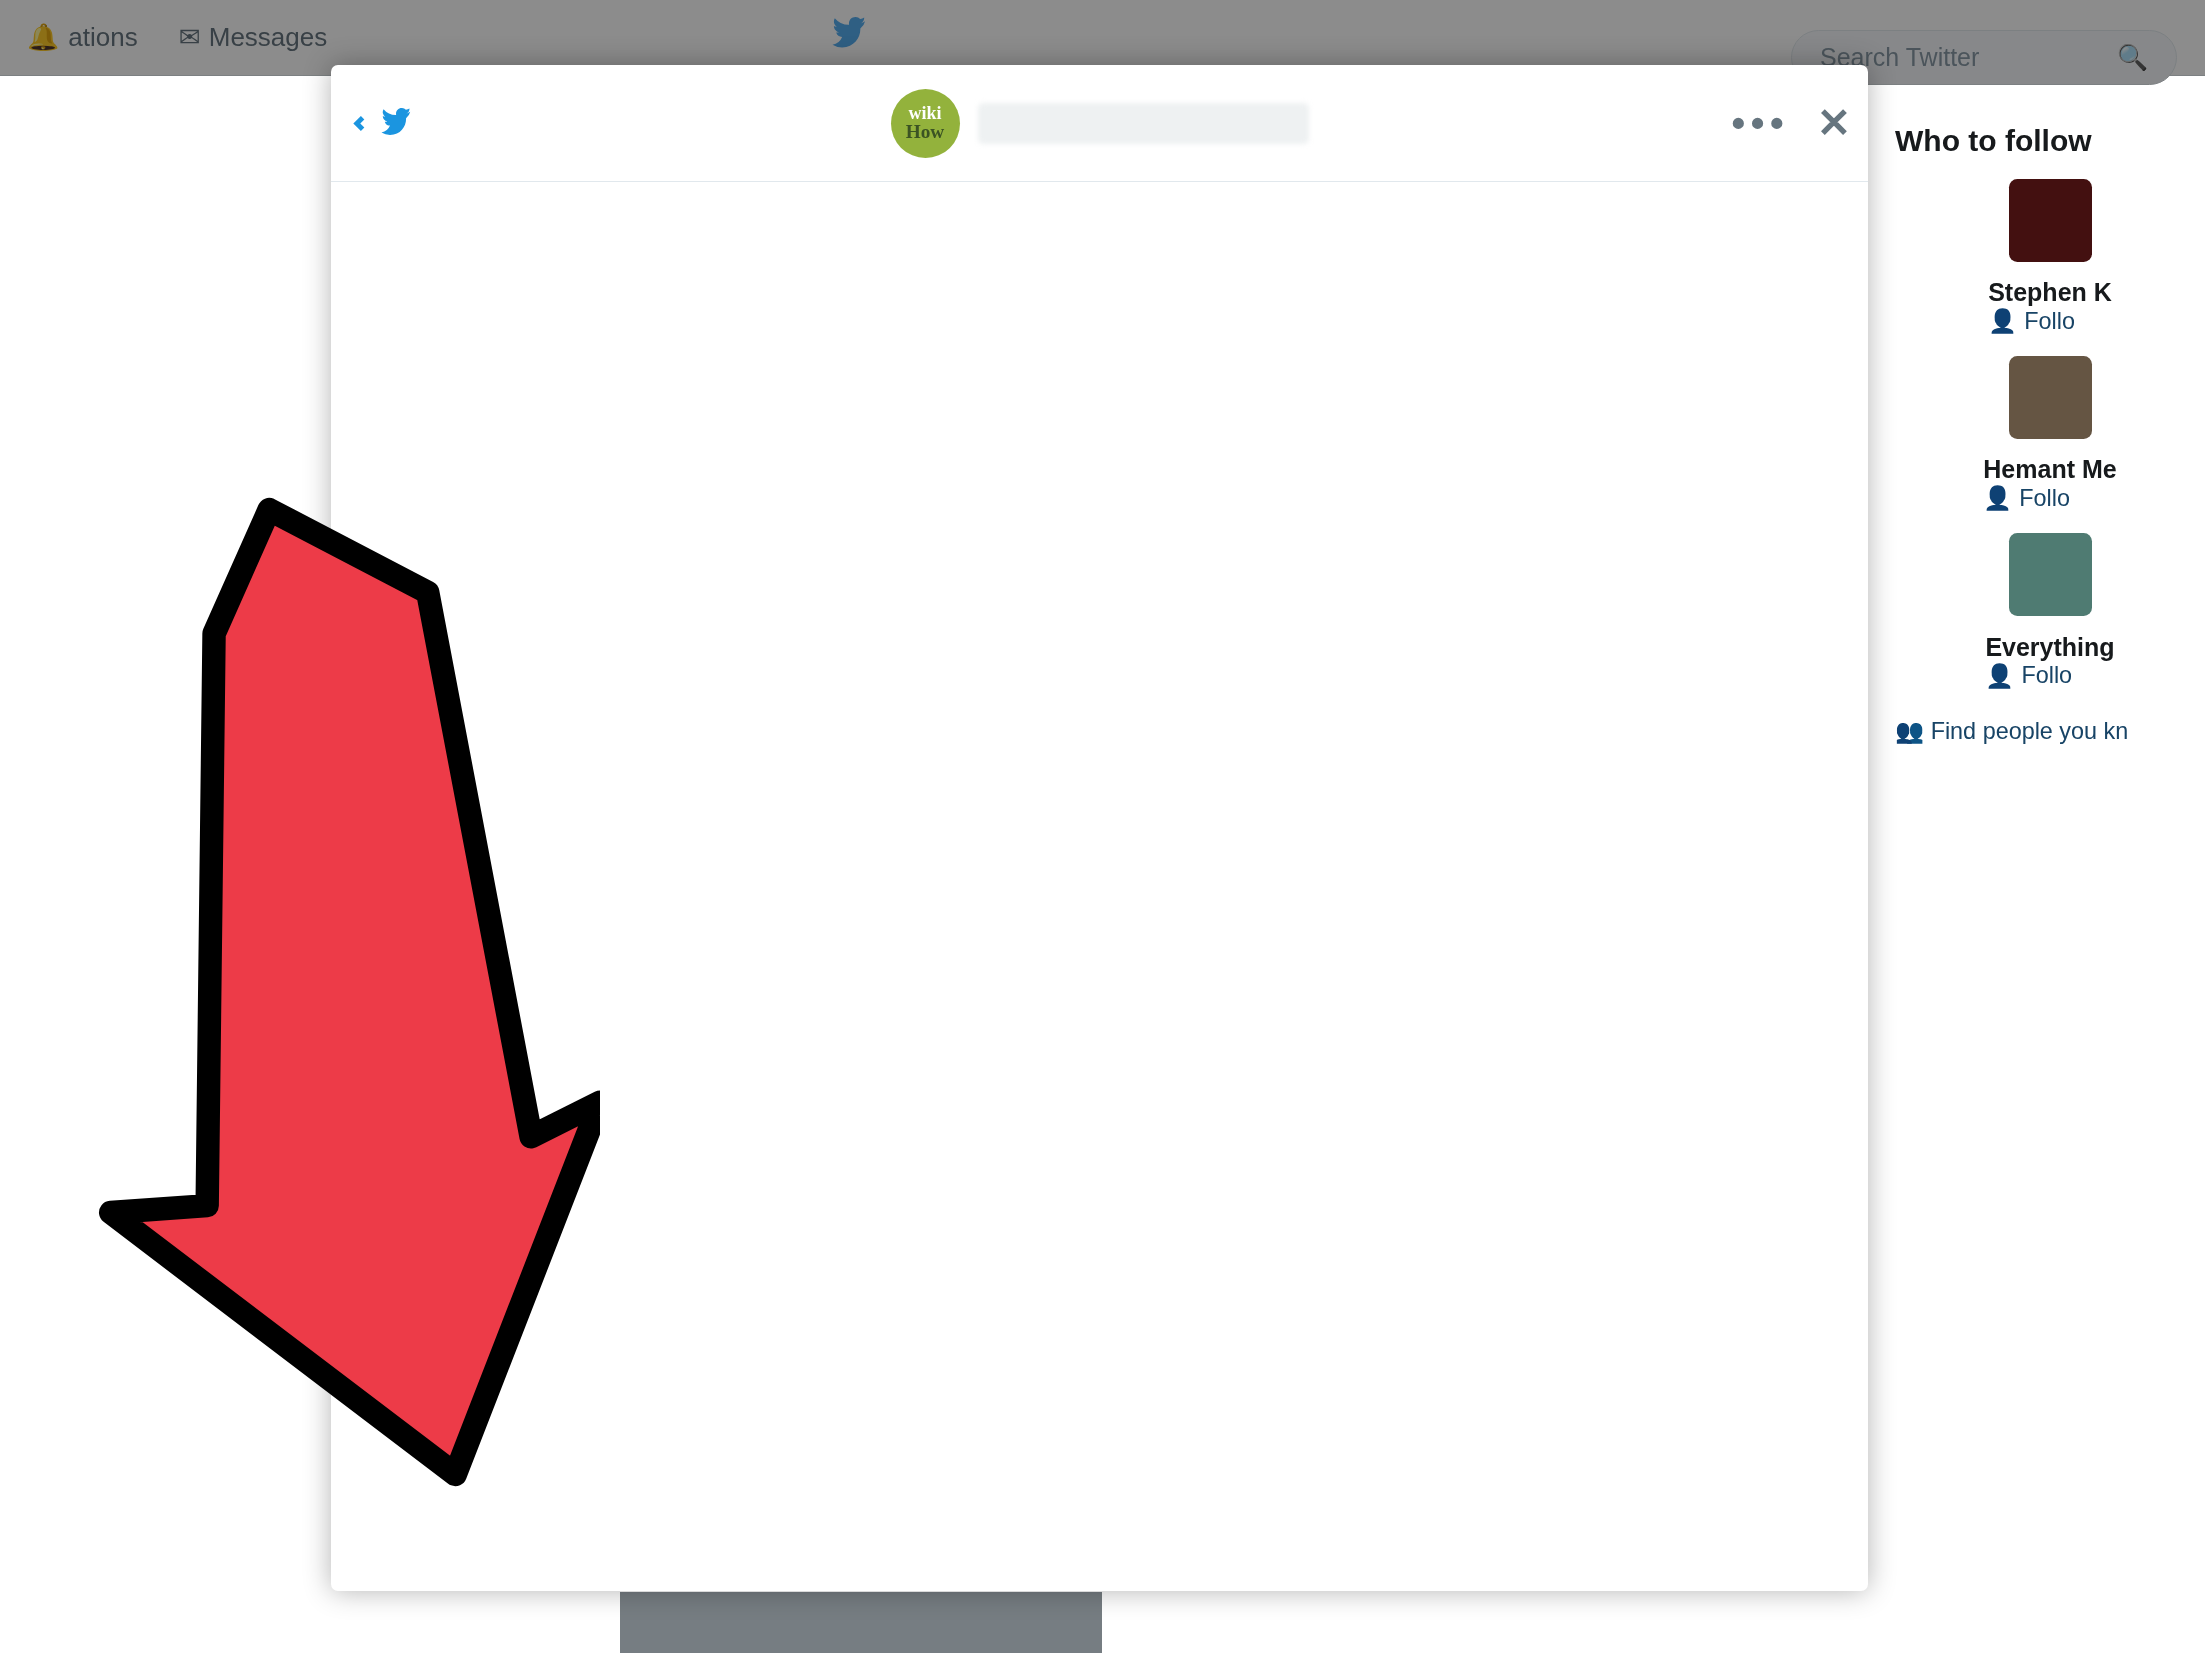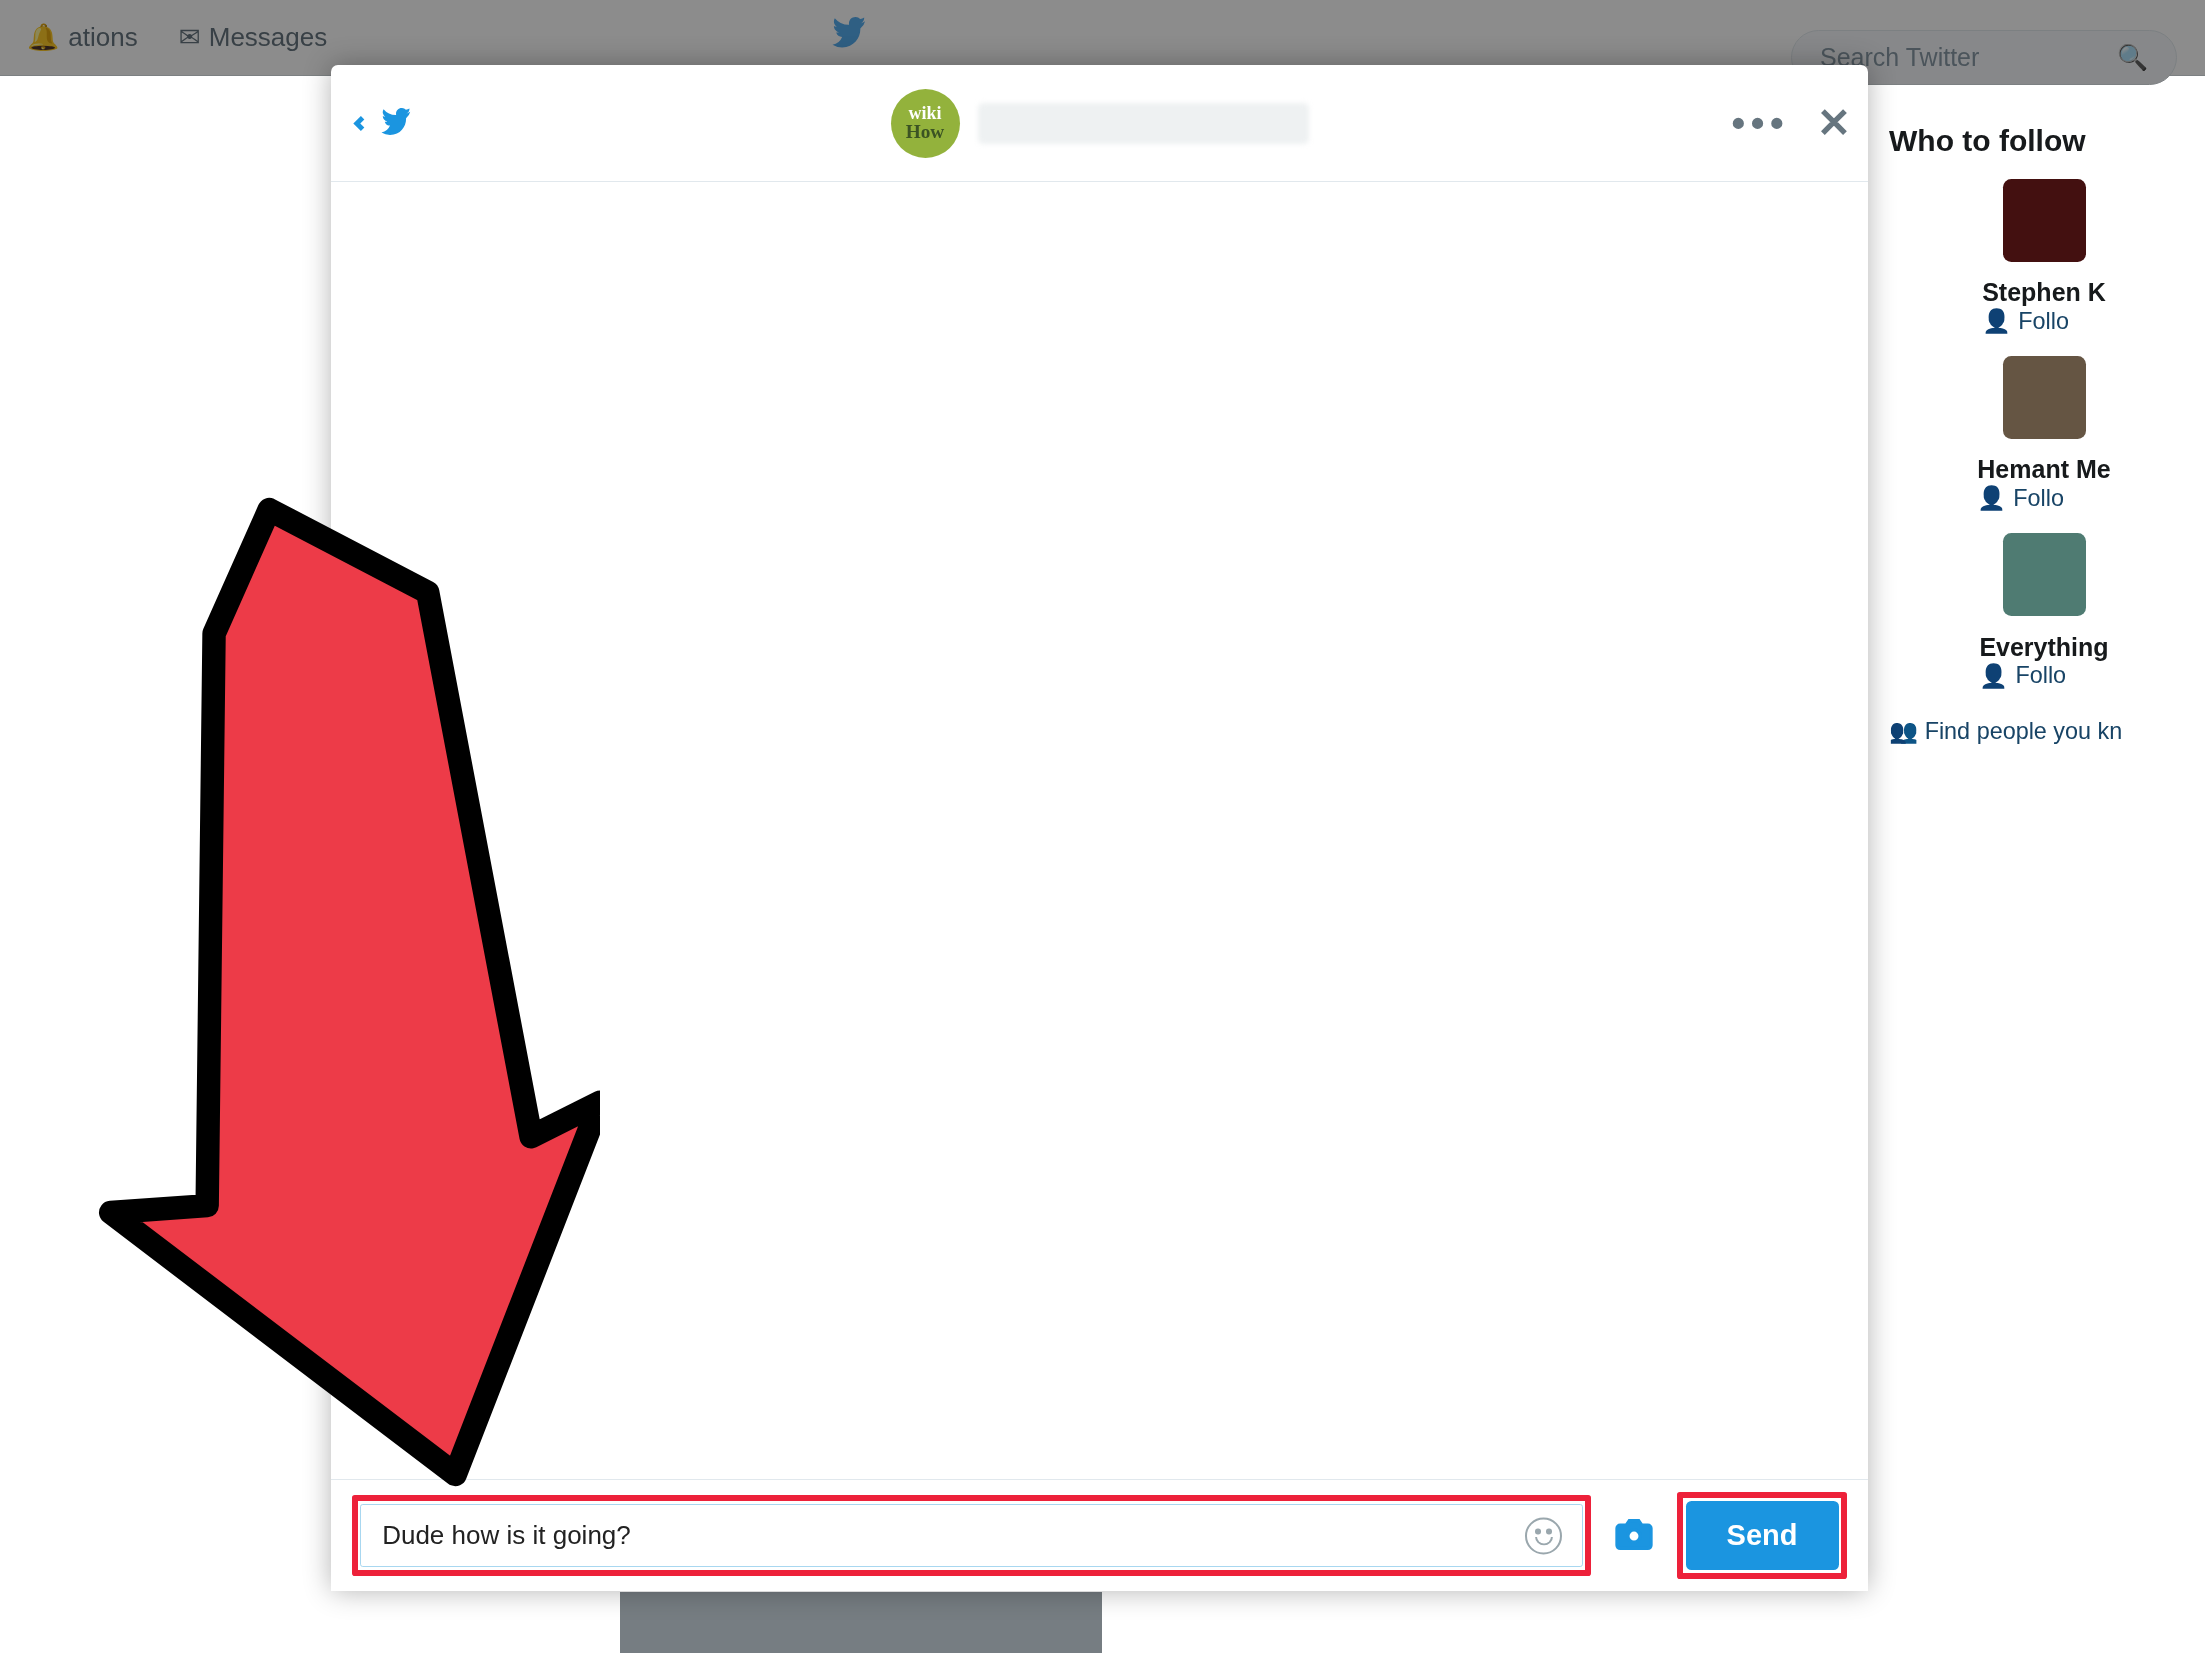--- a/index.html
+++ b/index.html
@@ -47,21 +47,21 @@
     background:#2f5a6b;
     width: 296px;
   }
   .left-col { width: 296px; }
   .profile-name { font-size: 39px; font-weight:bold; color:#292f33; padding:20.7px 0 20.7px 0; }
   .followers-lbl { font-size:19.3px; color:#8899a6; letter-spacing:1.4px; padding-left:41px;}
   .followers-ct { font-size:36px; color:#10a6d4; font-weight:bold; padding-left:41px;}
   .change { color:#0084b4; font-size:23.4px; margin-top:110px; padding-left:62px;}
   .right-col {
     position:absolute;
-    right:6px;
+    right:0;
     top:124px;
     width:310px;
   }
   .wtf-title { font-size:30px; color:#292f33; font-weight:bold; margin-bottom:20.7px; }
   .wtf-item { display:flex; gap:16.5px; margin-bottom:20.7px; align-items:center;flex-direction:column;}
   .wtf-avatar { width:83px; height:83px; border-radius:8.3px; background:#888; flex-shrink:0;}
   .wtf-name { font-size:25px; font-weight:bold; color:#292f33;}
   .wtf-follow { color:#2b7bb9; font-size:23.4px; display:flex; align-items:center; gap:6.9px;}
   .find-people { color:#2b7bb9; font-size:23.4px; margin-top:27.6px;}
   .footer-links { margin-top:69px; font-size:20.7px; color:#8899a6; line-height:1.5;}
@@ -273,37 +273,20 @@
         <span>•••</span>
       </div>
       <div class="close-x">
         <span>✕</span>
       </div>
     </div>
   </div>
 
   <div class="modal-body"></div>
 
-  <div class="modal-footer">
-    <div class="input-wrap">
-      <input class="msg-input" type="text" value="Dude how is it going?" style="">
-      <div class="emoji-icon">
-        <span class="emoji-smile"></span>
-      </div>
-    </div>
-    <div class="camera-icon">
-      <svg width="44" height="37" viewBox="0 0 24 24" fill="none" stroke="#1b95e0" stroke-width="2.2">
-        <path d="M23 19a2 2 0 01-2 2H3a2 2 0 01-2-2V8a2 2 0 012-2h4l2-3h6l2 3h4a2 2 0 012 2z" fill="#1b95e0" stroke="#1b95e0"></path>
-        <circle cx="12" cy="13" r="4" fill="#fff"></circle>
-      </svg>
-    </div>
-    <div class="send-wrap">
-      <button class="send-btn">Send</button>
-    </div>
-  </div>
 </div>
 
 <svg class="big-arrow" width="510" height="1020" viewBox="0 0 740 1480">
   <path d="M 260 40
            L 490 160
            L 640 950
            L 740 900
            L 530 1440
            L 30 1060
            L 170 1050

